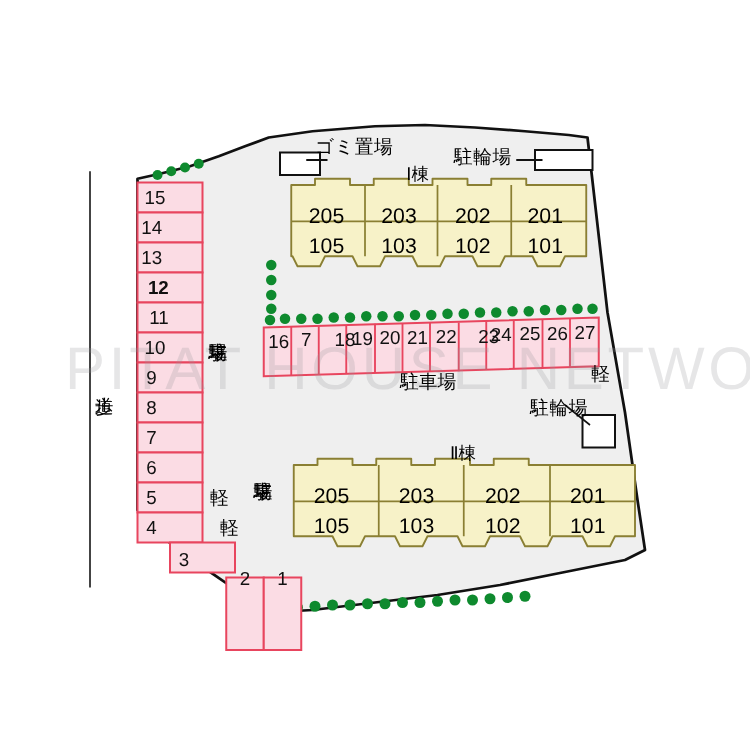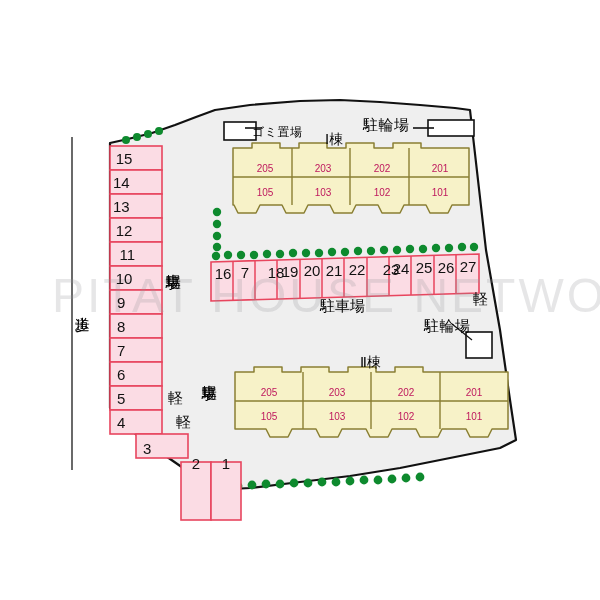--- a/index.html
+++ b/index.html
@@ -41,24 +41,24 @@
   .stall-num {
     position: absolute;
     color: #111111;
     font-size: 15px;
     line-height: 1;
     text-align: center;
     white-space: nowrap;
   }
   .unit-num {
     position: absolute;
-    color: #be185d;
-    font-size: 10px;
+    color: #000000;
+    font-size: 17px;
     line-height: 1;
-    text-align: center;
+    text-align: left;
     white-space: nowrap;
   }
   .bld-title {
     position: absolute;
     font-size: 14px;
     color: #000;
     white-space: nowrap;
   }
   .facility {
     position: absolute;
@@ -250,21 +250,21 @@
     </g>
 
     <g>
       <rect x="466" y="332" width="26" height="26" fill="#ffffff" stroke="#111111" stroke-width="1.6"></rect>
       <line x1="452" y1="324" x2="472" y2="340" stroke="#111111" stroke-width="1.3"></line>
     </g>
   </svg>
 
   <div class="watermark">PITAT HOUSE NETWORK</div>
 
-  <div class="facility" style="left:252px; top:124px; font-size:12px;">ゴミ置場</div>
+  <div class="facility" style="left:252px; top:108px; font-size:15px;">ゴミ置場</div>
   <div class="facility" style="left:363px; top:116px; font-size:15px;">駐輪場</div>
   <div class="facility" style="left:424px; top:317px; font-size:15px;">駐輪場</div>
 
   <div class="lbl vert" style="left:75px; top:305px; font-size:15px;">歩道</div>
 
   <div class="lbl vert" style="left:166px; top:262px; font-size:15px;">駐車場</div>
   <div class="lbl" style="left:320px; top:298px; font-size:15px;">駐車場</div>
   <div class="lbl vert" style="left:202px; top:373px; font-size:15px;">駐車場</div>
 
   <div class="kei" style="left:473px; top:290px;">軽</div>
@@ -290,21 +290,21 @@
   <div class="unit-num" style="left:456px; top:388px; width:36px;">201</div>
 
   <div class="unit-num" style="left:251px; top:412px; width:36px;">105</div>
   <div class="unit-num" style="left:319px; top:412px; width:36px;">103</div>
   <div class="unit-num" style="left:388px; top:412px; width:36px;">102</div>
   <div class="unit-num" style="left:456px; top:412px; width:36px;">101</div>
 
   <div class="stall-num" style="left:113px; top:151px; width:22px; text-align:center;">15</div>
   <div class="stall-num" style="left:113px; top:175px; width:22px; text-align:left;">14</div>
   <div class="stall-num" style="left:113px; top:199px; width:22px; text-align:left;">13</div>
-  <div class="stall-num" style="left:113px; top:223px; width:22px; text-align:center;">12</div>
+  <div class="stall-num" style="left:113px; top:223px; width:22px; text-align:right;font-weight:bold;">12</div>
   <div class="stall-num" style="left:113px; top:247px; width:22px; text-align:right;">11</div>
   <div class="stall-num" style="left:113px; top:271px; width:22px; text-align:center;">10</div>
   <div class="stall-num" style="left:117px; top:295px; width:22px; text-align:left;">9</div>
   <div class="stall-num" style="left:117px; top:319px; width:22px; text-align:left;">8</div>
   <div class="stall-num" style="left:117px; top:343px; width:22px; text-align:left;">7</div>
   <div class="stall-num" style="left:117px; top:367px; width:22px; text-align:left;">6</div>
   <div class="stall-num" style="left:117px; top:391px; width:22px; text-align:left;">5</div>
   <div class="stall-num" style="left:117px; top:415px; width:22px; text-align:left;">4</div>
 
   <div class="stall-num" style="left:143px; top:441px; width:22px; text-align:left;">3</div>

